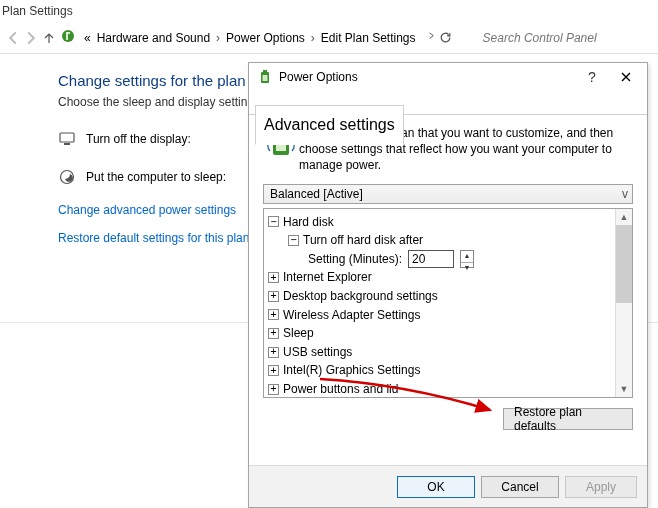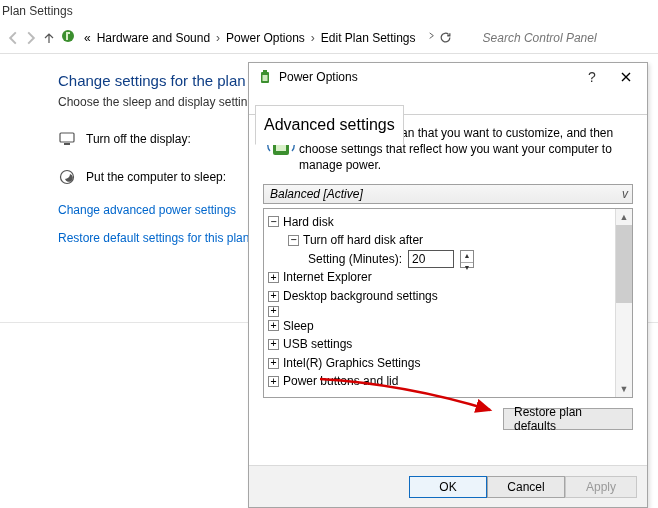--- a/index.html
+++ b/index.html
@@ -36,21 +36,21 @@
   .dlg-close svg { width: 10px; height: 10px; }
 
   .dlg-tabs { height: 24px; background: #fff; padding: 4px 0 0 6px; border-bottom: 1px solid #d0d0d0; }
   .dlg-tab { display: inline-block; padding: 10px 8px; font-size: 16px; background: #fff; border: 1px solid #d0d0d0; border-bottom: 1px solid #fff; position: relative; top: 10px; }
 
   .dlg-content { flex: 1; padding: 10px 14px 8px 14px; display: flex; flex-direction: column; }
   .intro { display: flex; margin-bottom: 10px; }
   .intro-icon { width: 36px; height: 36px; flex-shrink: 0; }
   .intro-text { font-size: 12px; line-height: 1.35; }
 
-  .plan-select { border: 1px solid #a0a0a0; background: linear-gradient(#f6f6f6,#ececec); height: 20px; display: flex; align-items: center; justify-content: space-between; padding: 0 4px 0 6px; font-size: 12px; margin-bottom: 4px; font-style: italic; }
+  .plan-select { border: 1px solid #a0a0a0; background: linear-gradient(#f6f6f6,#ececec); height: 20px; display: flex; align-items: center; justify-content: space-between; padding: 0 4px 0 6px; font-size: 12px; margin-bottom: 4px; }
   .plan-select .chev { color: #555; }
 
   .tree-wrap { border: 1px solid #a0a0a0; height: 190px; display: flex; }
   .tree { flex: 1; overflow: hidden; padding: 4px 2px; font-size: 12px; line-height: 1.55; }
   .tree-row { display: flex; align-items: center; gap: 4px; white-space: nowrap; }
   .lvl1 { padding-left: 2px; }
   .lvl2 { padding-left: 22px; }
   .lvl3 { padding-left: 42px; text-align: center; }
   .toggle { width: 11px; height: 11px; border: 1px solid #888; display: inline-flex; align-items: center; justify-content: center; font-size: 10px; line-height: 1; flex-shrink: 0; font-family: monospace; }
   .spinner-box { border: 1px solid #555; height: 18px; width: 46px; margin-left: 2px; display: inline-flex; align-items: center; padding-left: 3px; }
@@ -60,21 +60,21 @@
   .scrollbar { width: 17px; background: #f4f4f4; border-left: 1px solid #dcdcdc; display: flex; flex-direction: column; }
   .sb-btn { height: 16px; display:flex; align-items:center; justify-content:center; color:#666; font-size:9px; }
   .sb-thumb { flex: 0 0 78px; background: #cdcdcd; margin: 0; }
   .sb-track { flex: 1; }
 
   .restore-row { display: flex; justify-content: flex-end; padding: 10px 0 6px 0; position: relative; }
   .btn { border: 1px solid #a5a5a5; background: #e9e9e9; height: 22px; font-size: 12px; padding: 0 10px; display: inline-flex; align-items: center; }
   .btn-restore { width: 130px; justify-content: center; }
   .arrow-svg { position: absolute; left: 52px; top: -24px; pointer-events: none; }
 
-  .dlg-buttons { border-top: 1px solid #dadada; background: #f2f2f2; height: 42px; display: flex; align-items: center; justify-content: flex-end; gap: 0; padding: 0 10px; }
+  .dlg-buttons { border-top: 1px solid #dadada; background: #f2f2f2; height: 42px; display: flex; align-items: center; justify-content: flex-end; gap: 6px; padding: 0 10px; }
   .btn-ok { border: 1px solid #0f6bc0; background: #ecf4fb; width: 78px; justify-content: center; }
   .btn-cancel { width: 78px; justify-content: center; }
   .btn-apply { width: 72px; justify-content: center; color: #9a9a9a; background: #eaeaea; border-color: #c8c8c8; }
 </style>
 </head>
 <body>
 
 <div class="bg-titlebar">
   <span>Plan Settings</span>
 </div>
@@ -207,20 +207,21 @@
         <div class="tree-row lvl1">
             <span class="toggle">+</span>
             <span>Internet Explorer</span>
           </div>
         <div class="tree-row lvl1">
             <span class="toggle">+</span>
             <span>Desktop background settings</span>
           </div>
         <div class="tree-row lvl1">
             <span class="toggle">+</span>
+            <span>Wireless Adapter Settings</span>
           </div>
         <div class="tree-row lvl1">
             <span class="toggle">+</span>
             <span>Sleep</span>
           </div>
         <div class="tree-row lvl1">
             <span class="toggle">+</span>
             <span>USB settings</span>
           </div>
         <div class="tree-row lvl1">

